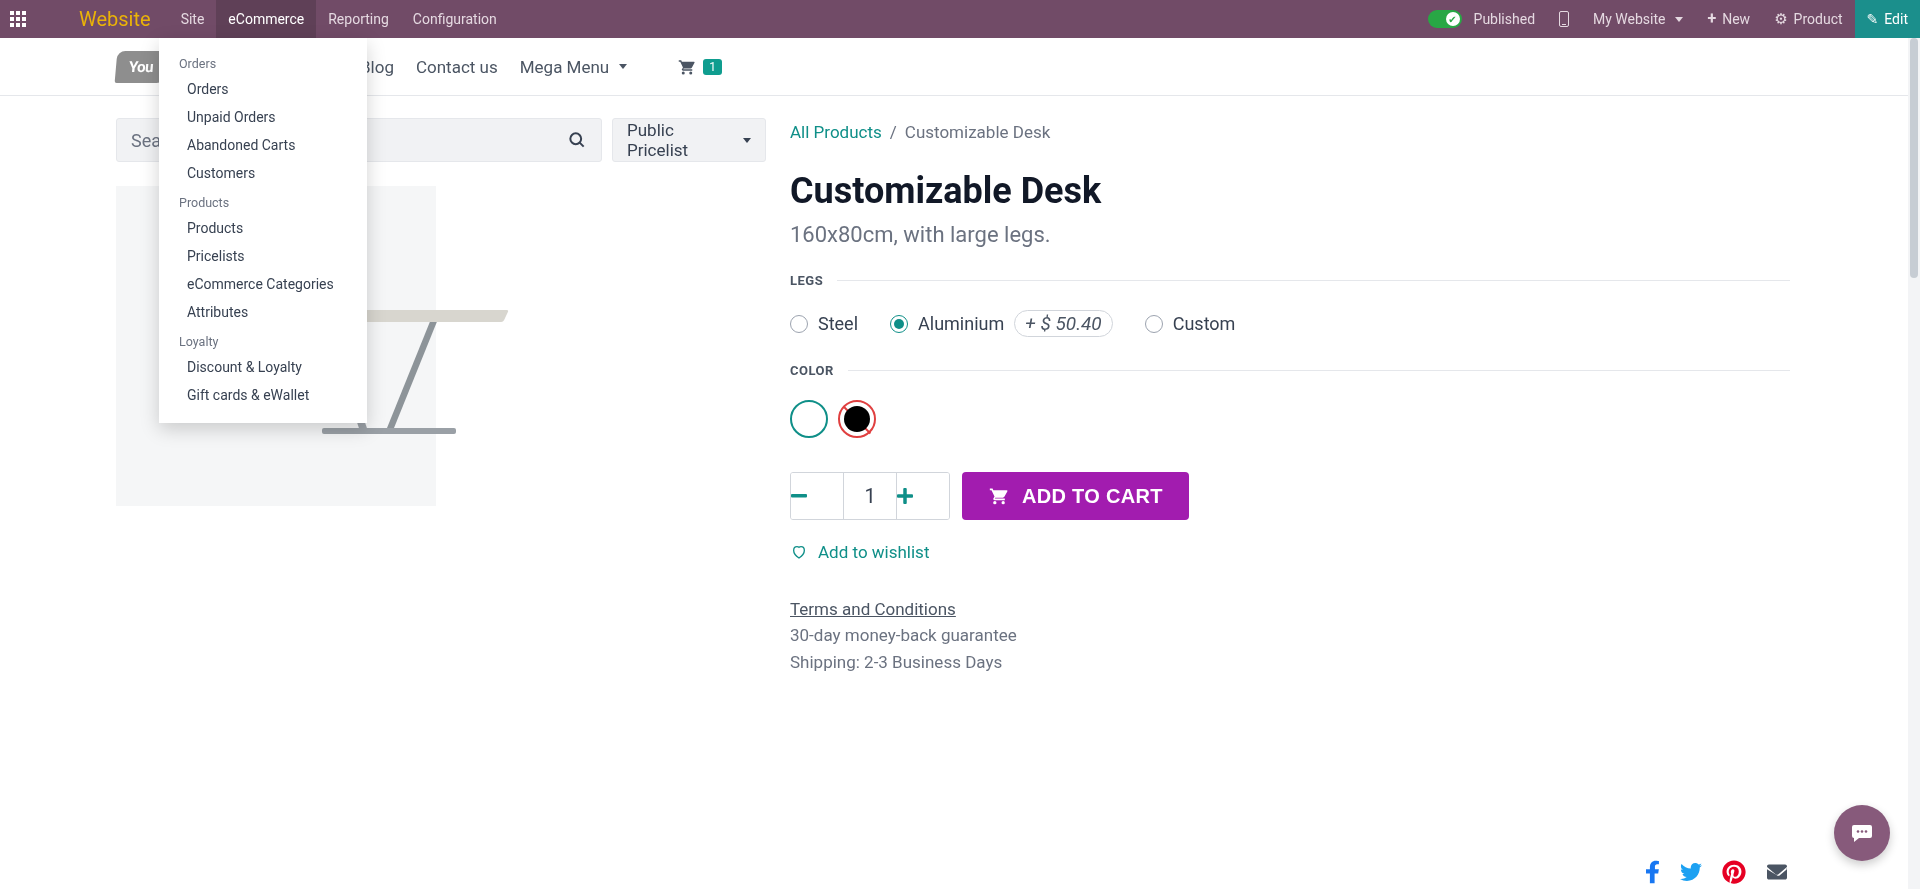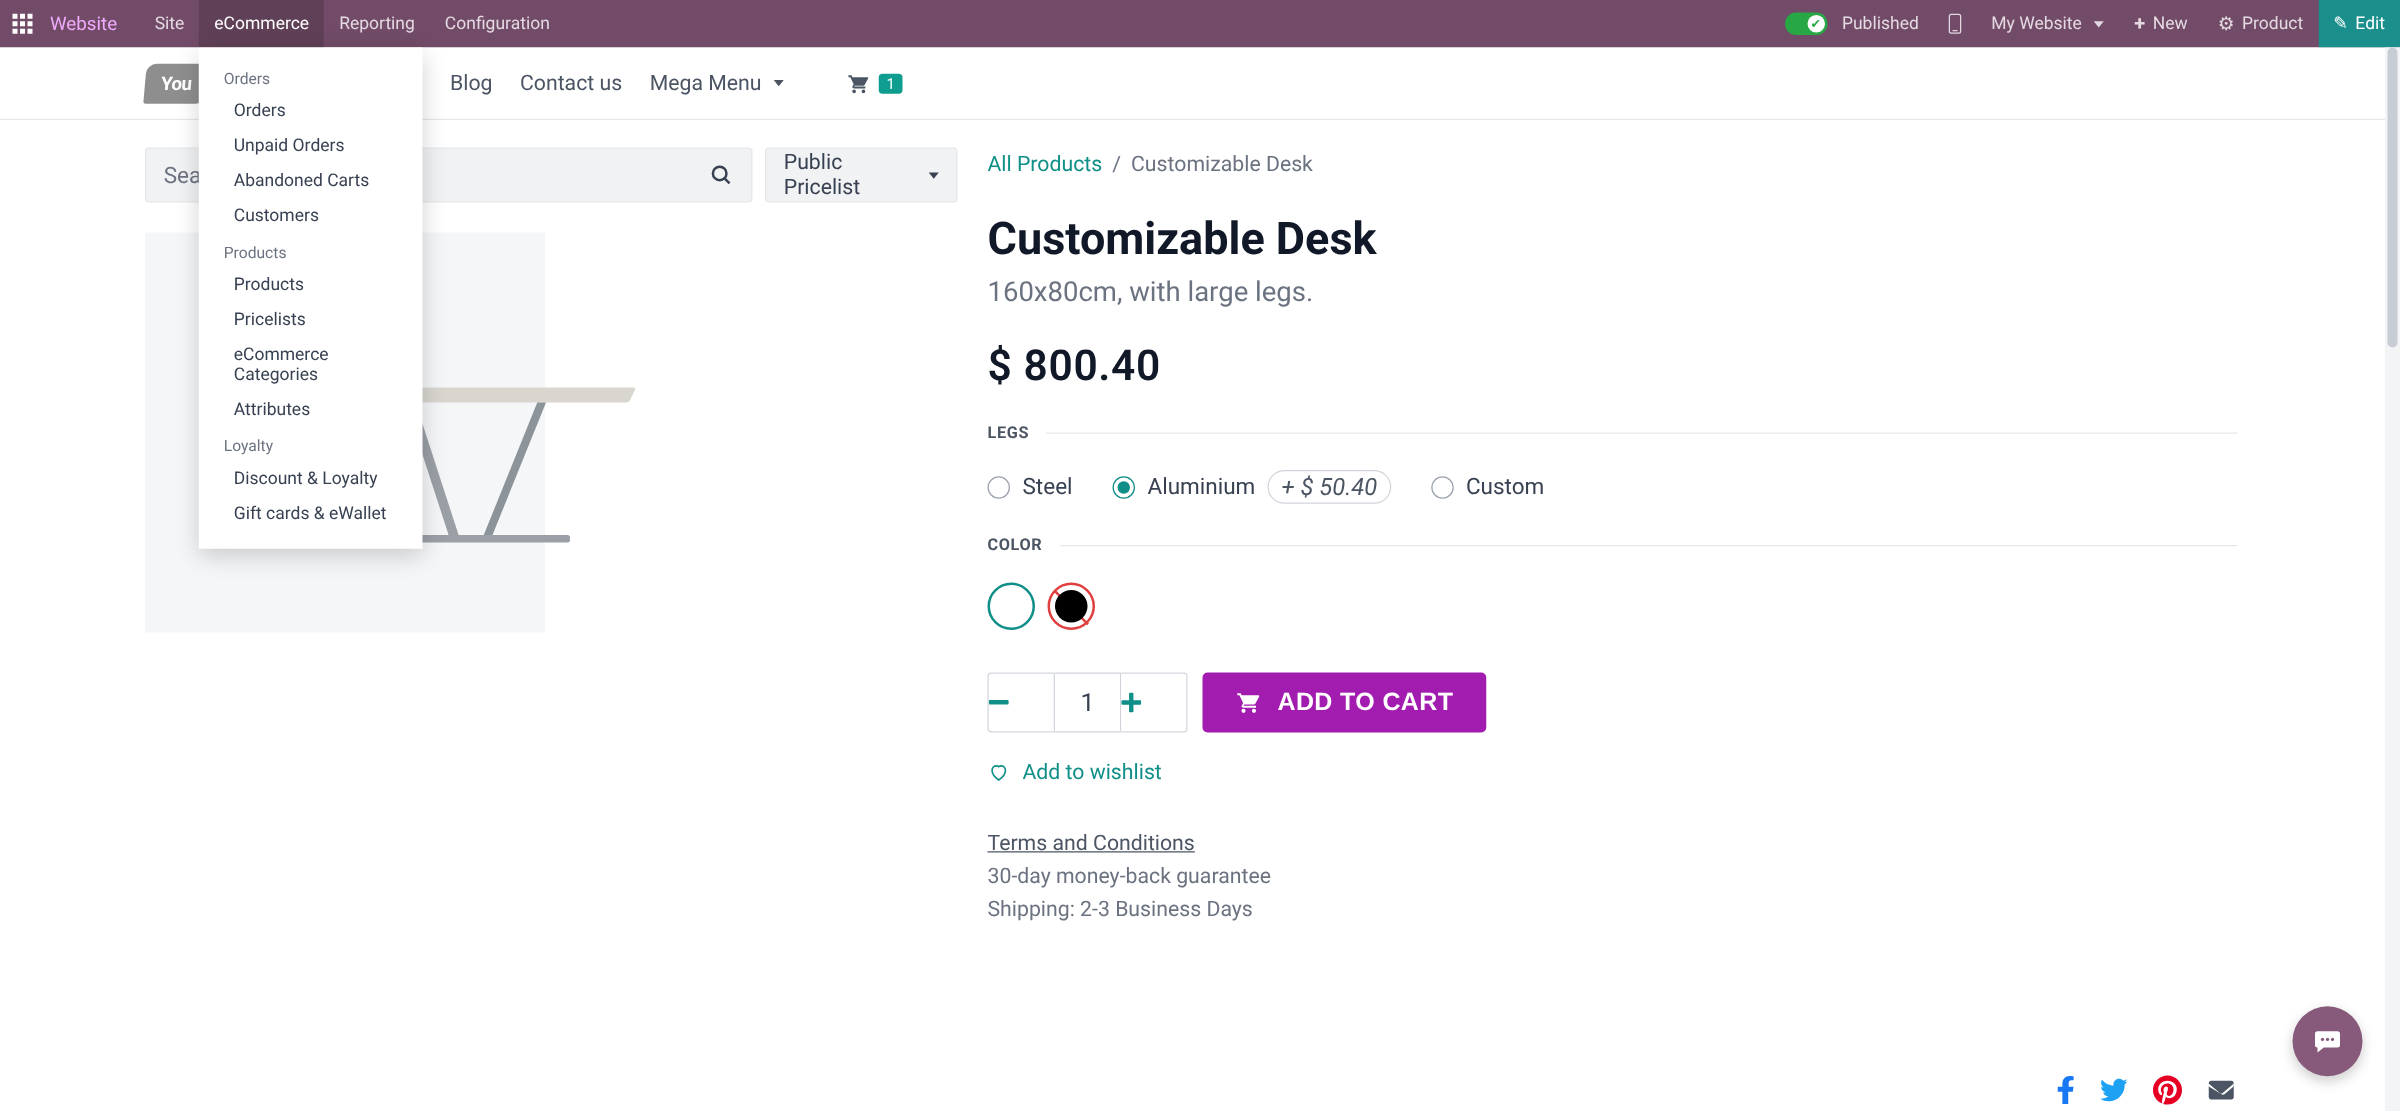--- a/index.html
+++ b/index.html
@@ -27,21 +27,21 @@
   .topbar-right { margin-left: auto; display: flex; align-items: stretch; }
   .topbar-item {
     display: flex;
     align-items: center;
     padding: 0 12px;
     color: #e5d9e1;
     cursor: pointer;
     gap: 6px;
   }
   .topbar-item.apps { padding: 0 10px; }
-  .topbar-item.brand { color: #f0abfc; font-size: 15px; padding-left: 4px; padding-right: 18px; }
+  .topbar-item.brand { color: #eab308; font-size: 20px; padding-left: 4px; padding-right: 18px; margin-left: 39px; }
   .topbar-item.active { background: #5f4057; color: #fff; }
   .topbar-item.edit { background: #1b8f8c; color: #fff; }
   .apps-icon {
     width: 16px; height: 16px;
     display: grid; grid-template-columns: repeat(3,4px); grid-template-rows: repeat(3,4px);
     gap: 2px;
   }
   .apps-icon span { background: #fff; width: 4px; height: 4px; }
   .caret-down { width: 0; height: 0; border-left:4px solid transparent; border-right:4px solid transparent; border-top:5px solid currentColor; display:inline-block; margin-left:4px; }
   .icon-glyph { font-size: 14px; line-height: 1; }
@@ -94,21 +94,21 @@
   .site-header-right { margin-left:auto; display:flex; align-items:center; gap:22px; }
   .user-name { font-size:17px; color:#374151; display:flex; align-items:center; gap:8px; cursor:pointer; }
   .contact-btn {
     background:#0f8f88; color:#fff; border:none; padding:10px 20px; border-radius:4px; font-size:16px; cursor:pointer;
   }
 
   
   .ecom-menu {
     position: absolute;
     left: 159px; top: 38px;
-    width: 179px;
+    width: 208px;
     background:#fff;
     box-shadow: 0 6px 18px rgba(0,0,0,.18);
     z-index: 100;
     padding: 10px 0 14px 0;
     font-size: 14px;
   }
   .ecom-menu .group-title {
     font-size: 12.5px; color:#6b7280; padding: 8px 20px 4px 20px;
   }
   .ecom-menu a {
@@ -399,21 +399,20 @@
 
   <div class="right-col">
     <div class="breadcrumb">
       <a>All Products</a>
       <span>/</span>
       <span>Customizable Desk</span>
     </div>
 
     <h1 class="prod-title">Customizable Desk</h1>
     <div class="prod-sub">160x80cm, with large legs.</div>
-    <div class="prod-price">$ 800.40</div>
 
     <div class="variant-section">
       <div class="variant-label-row">
         <span class="variant-label">LEGS</span>
         <span class="variant-divider"></span>
       </div>
       <div class="radio-row">
         <label class="radio">
           <span class="dot"></span>
           <span>Steel</span>

